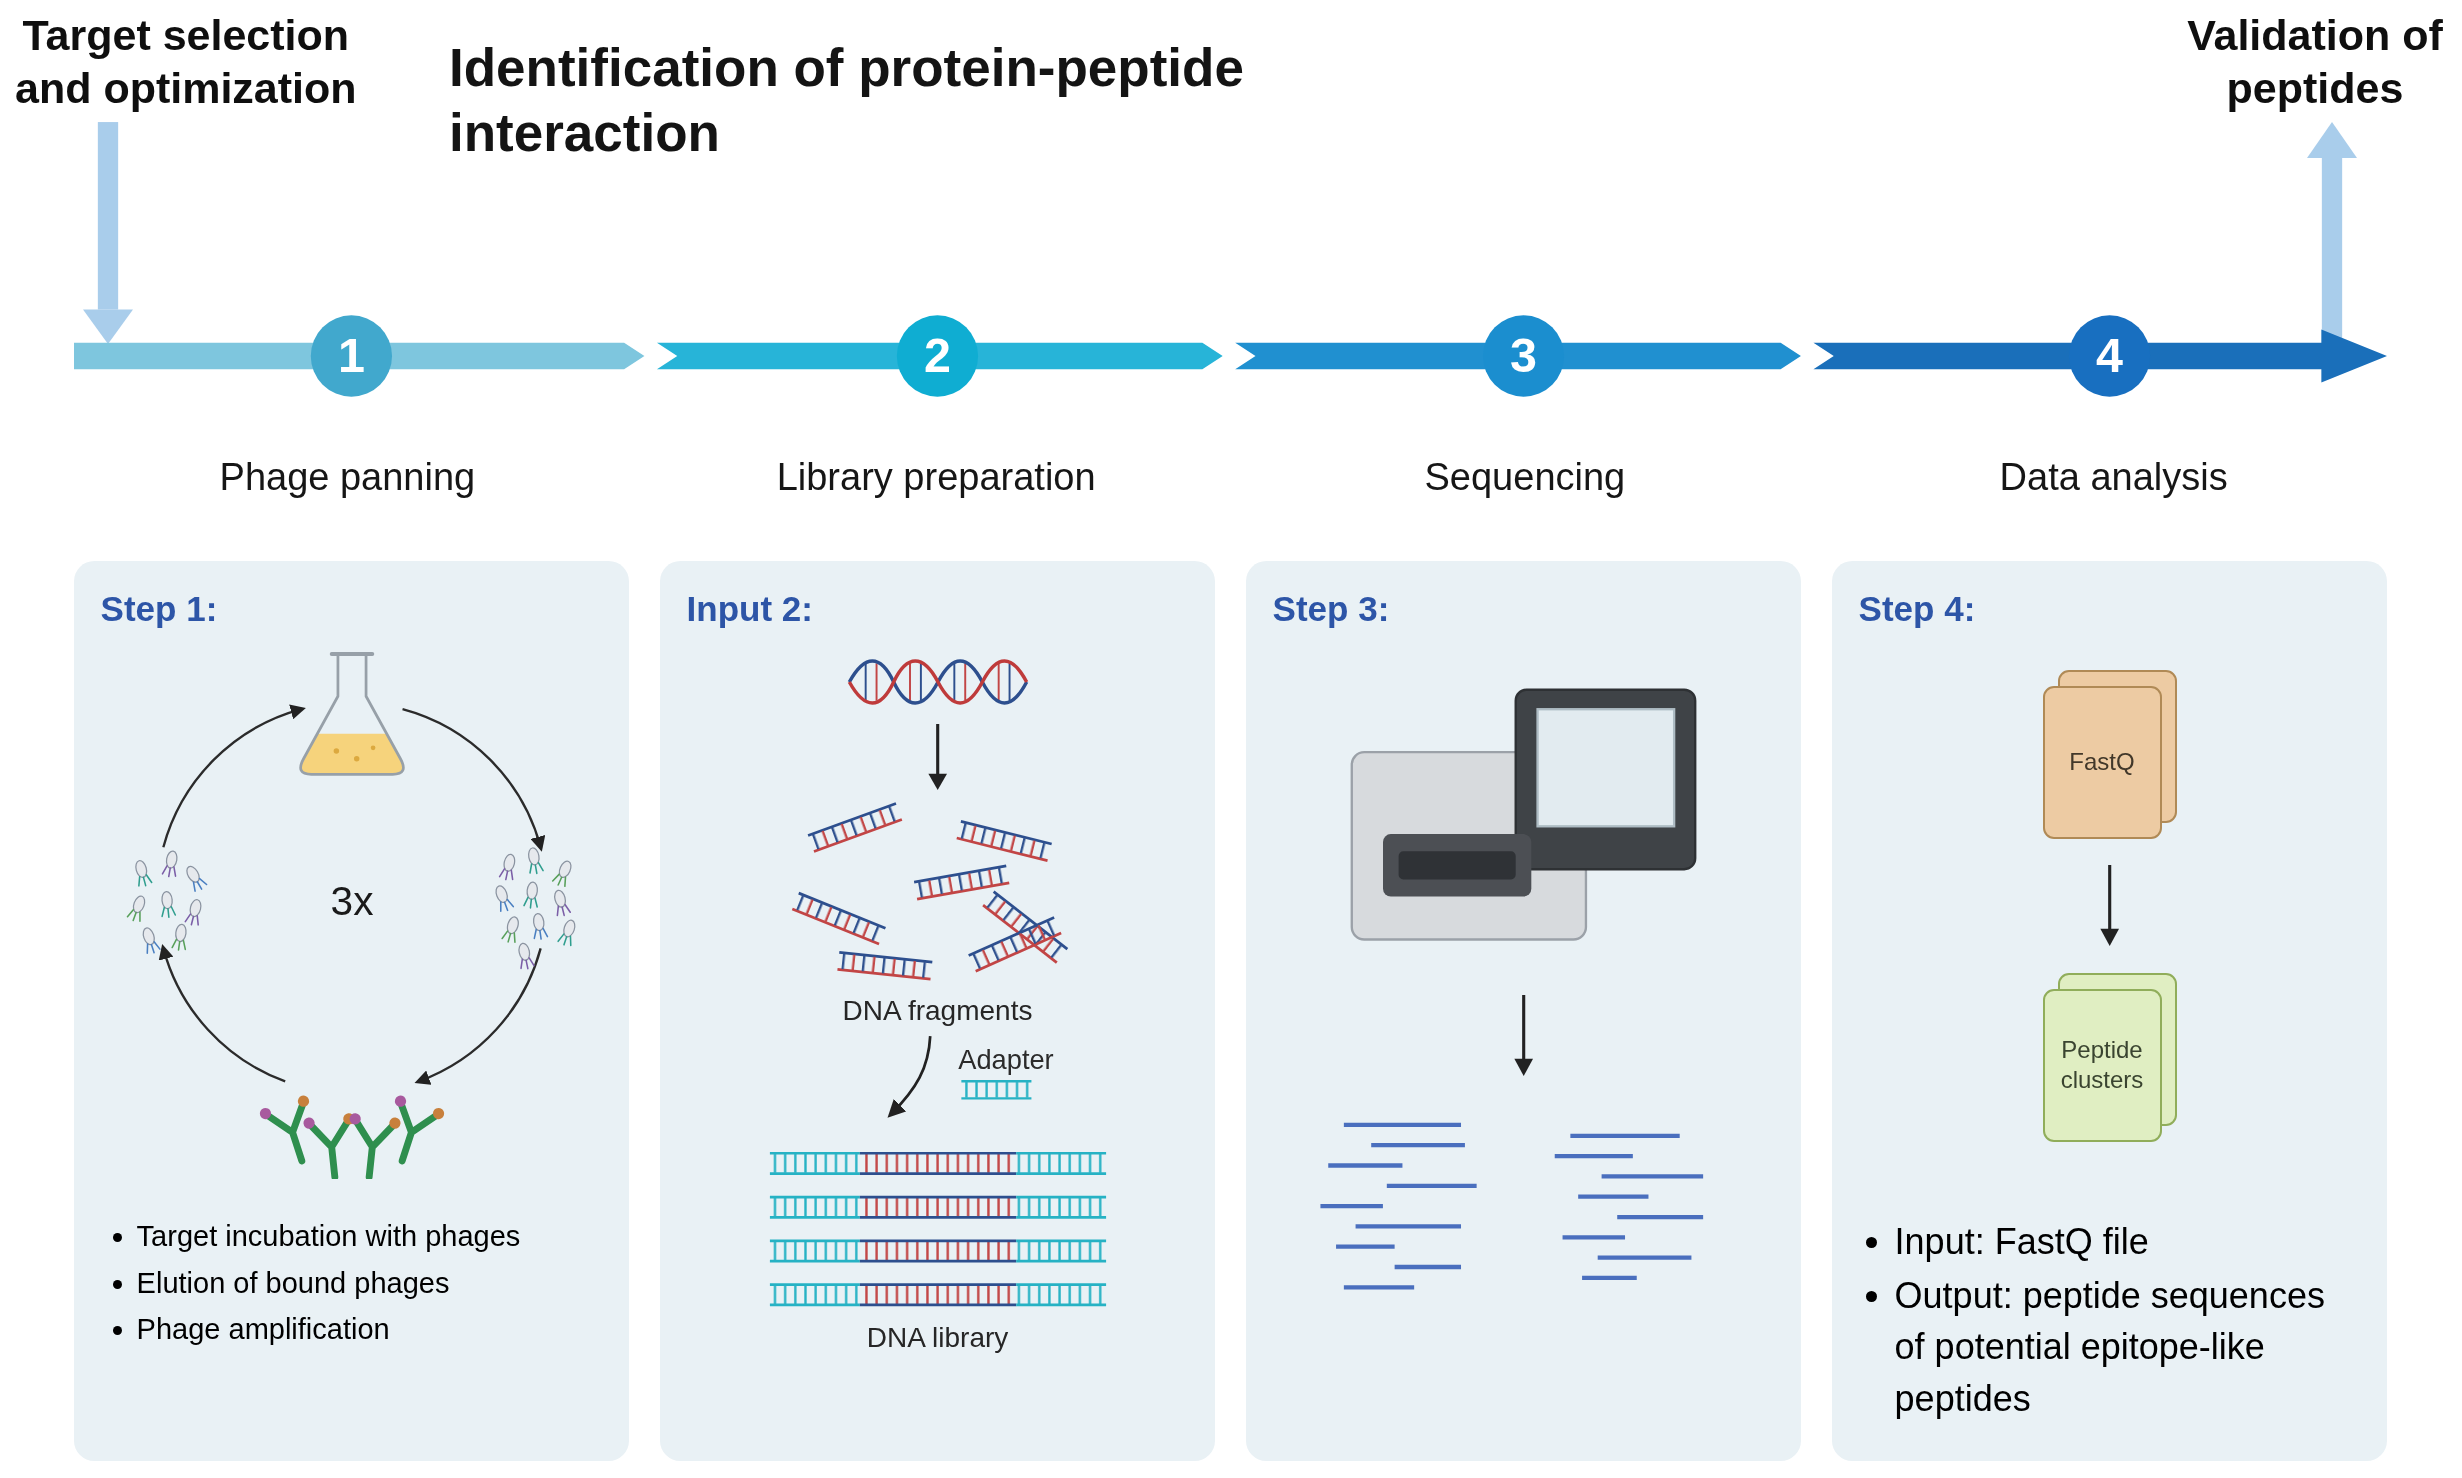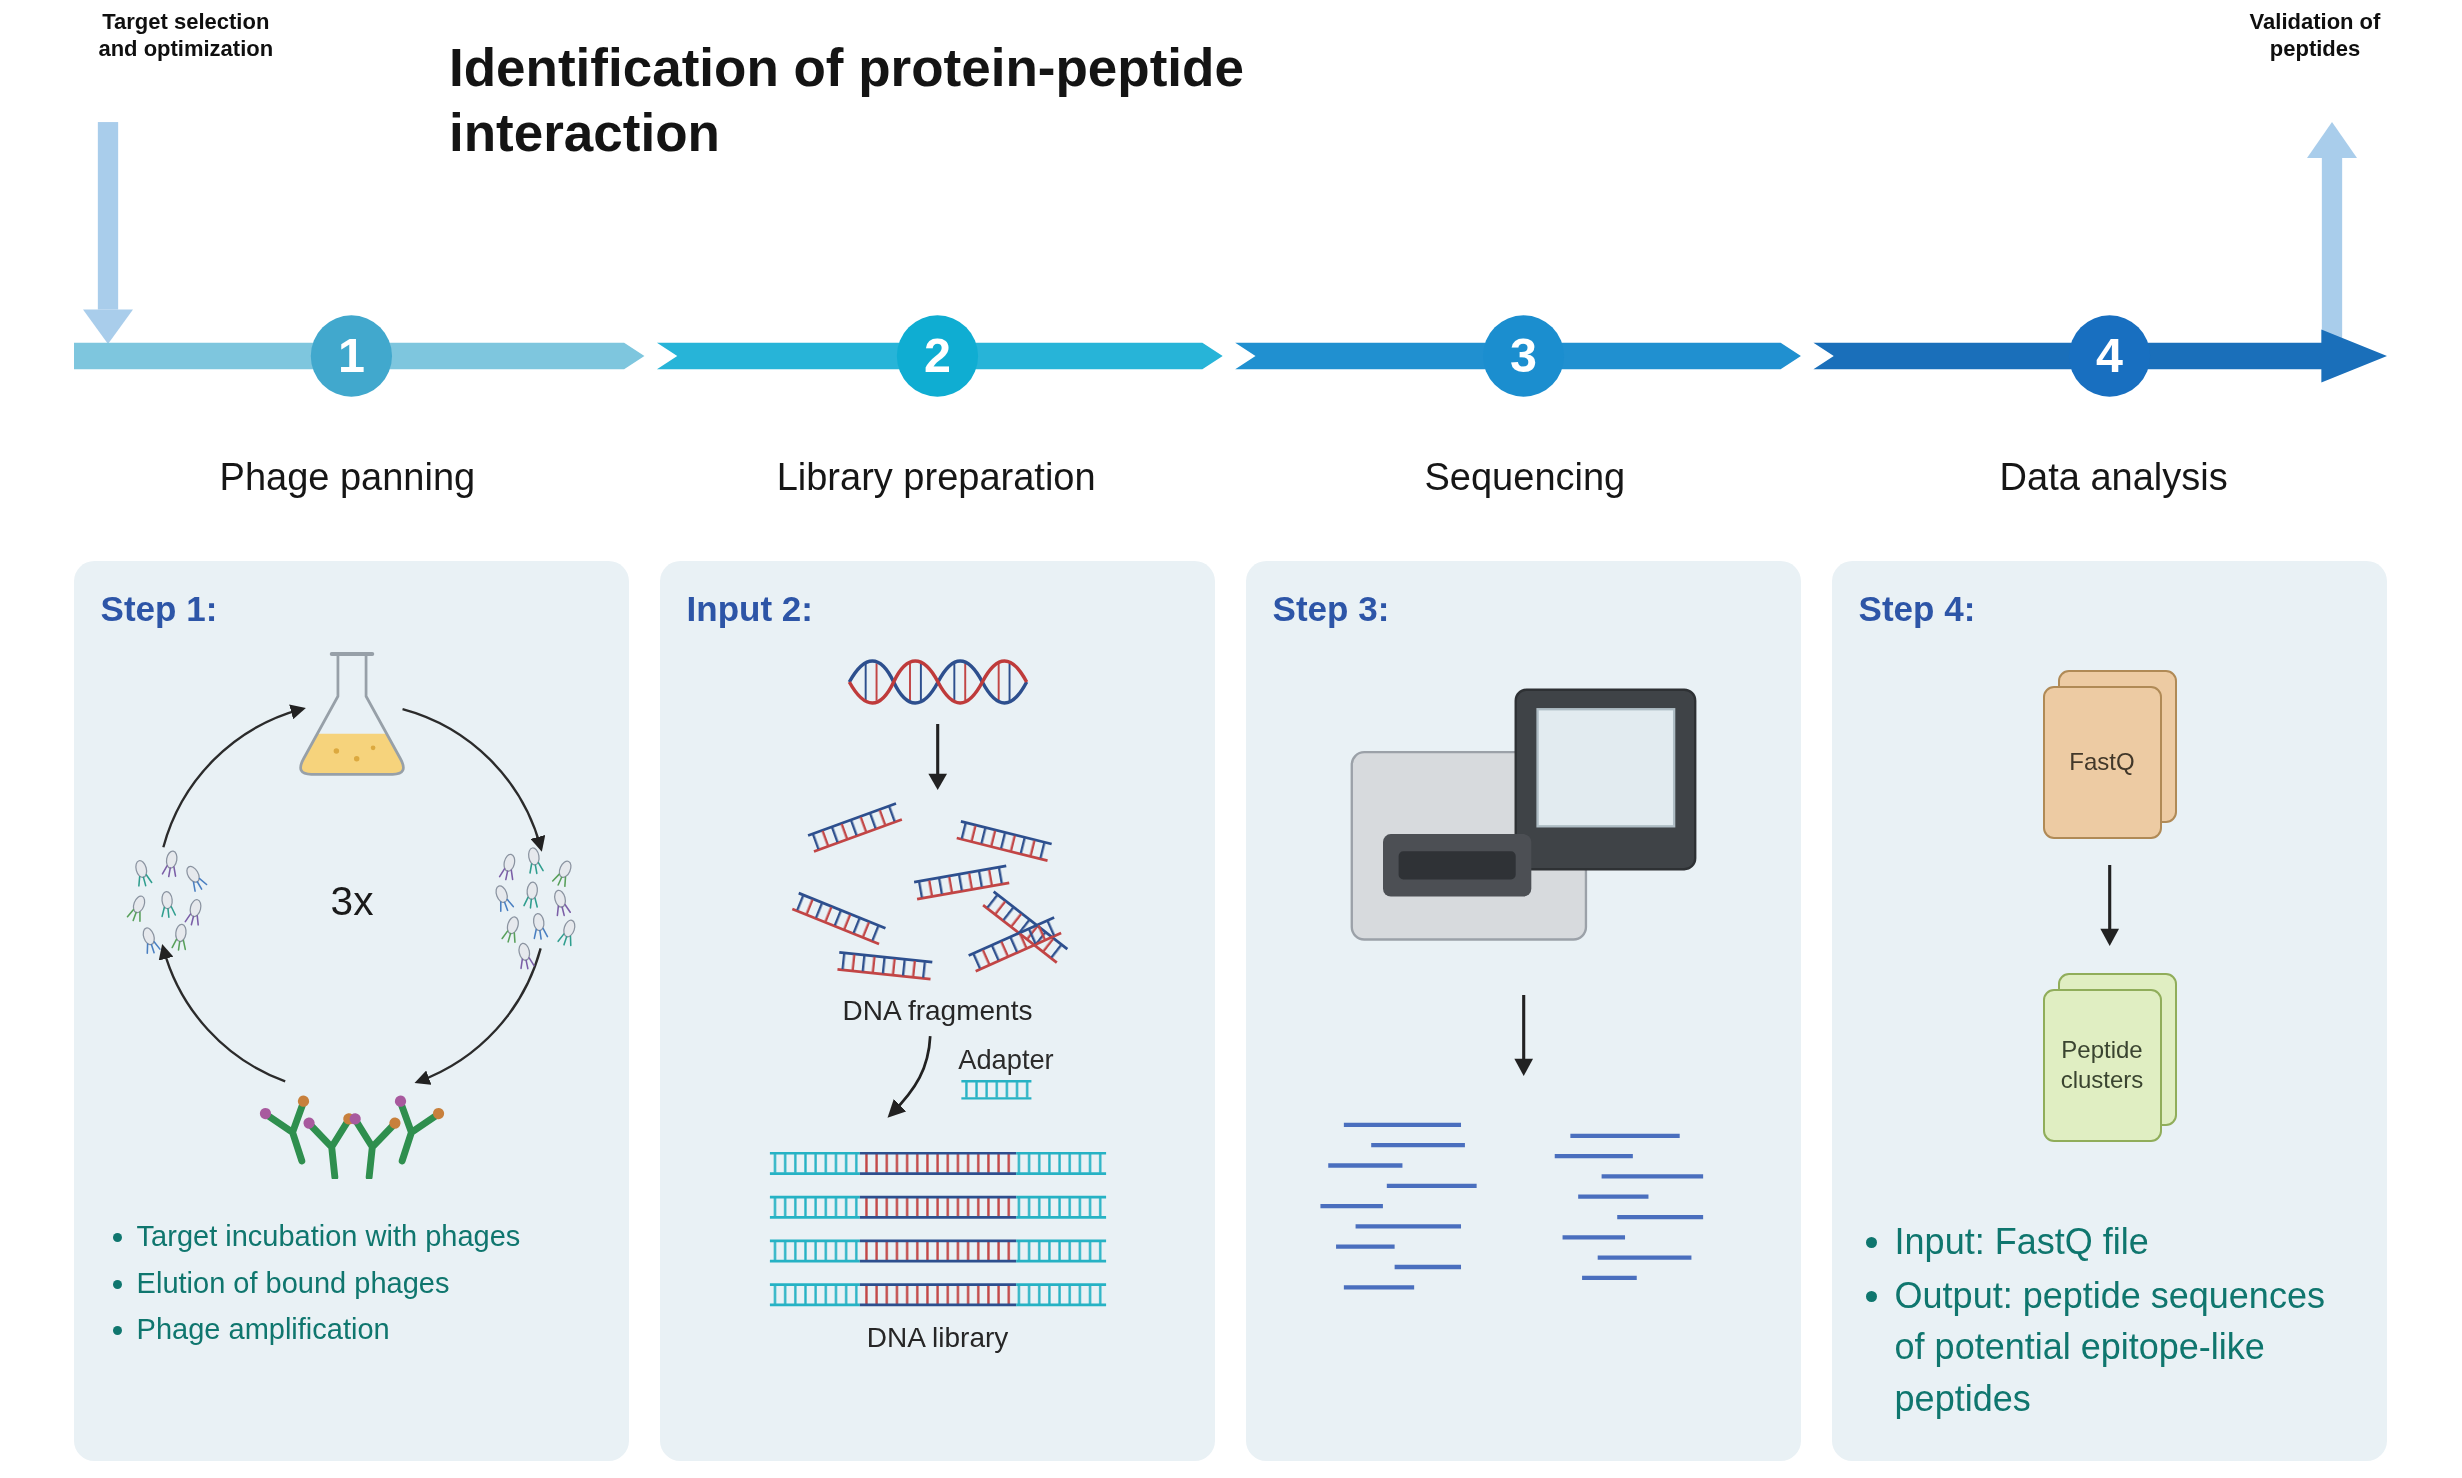--- a/index.html
+++ b/index.html
@@ -9,21 +9,21 @@
     font-family:"Liberation Sans", sans-serif;
   }
   svg { font-family:"Liberation Sans", sans-serif; }
 
   .title {
     position:absolute; top:36px; left:449px; width:1563px;
     text-align:left; font-size:53px; font-weight:bold; line-height:1.22; color:#141414;
   }
   .note {
     position:absolute; text-align:center; font-weight:bold;
-    font-size:22px; line-height:1.22; color:#0f0f0f;
+    font-size:43px; line-height:1.22; color:#0f0f0f;
   }
   .note-left  { top:9.4px; left:6.3px;  width:359px; }
   .note-right { top:9.4px; right:14px; width:266px; }
   .v-arrow { position:absolute; }
   .v-arrow.left  { top:122px; left:83px; }
   .v-arrow.right { top:122px; right:105px; }
 
   .timeline { position:absolute; top:309px; left:74px; width:2313px; height:94px; }
   .tl-num { fill:#ffffff; font-size:62px; font-weight:bold; text-anchor:middle; }
 
@@ -41,21 +41,21 @@
     width:555px; height:900px; box-sizing:border-box;
     background:#e9f1f5; border-radius:20.3px; padding:28px 26.6px;
     display:flex; flex-direction:column; align-items:center;
   }
   .panel-heading {
     align-self:flex-start; font-size:35px; font-weight:bold; color:#2d55a7;
     margin-bottom:4.7px;
   }
   .bullets {
     align-self:flex-start; margin:36px 0 0 0; padding-left:36px;
-    font-size:29px; line-height:1.5; color:#0f766e;
+    font-size:29px; line-height:1.5; color:#000000;
   }
   .bullets li { margin-bottom:3.1px; }
   .bullets.bottom { margin-top:auto; margin-bottom:6.3px; font-size:36px; line-height:1.42; }
 
   .diagram-label { text-align:center; font-size:28px; color:#262626; margin:6.3px 0; }
 
   .cycle-svg { margin-top:6.3px; }
   .down-arrow { display:block; }
 
   .stack { position:relative; width:134px; height:169px; }

